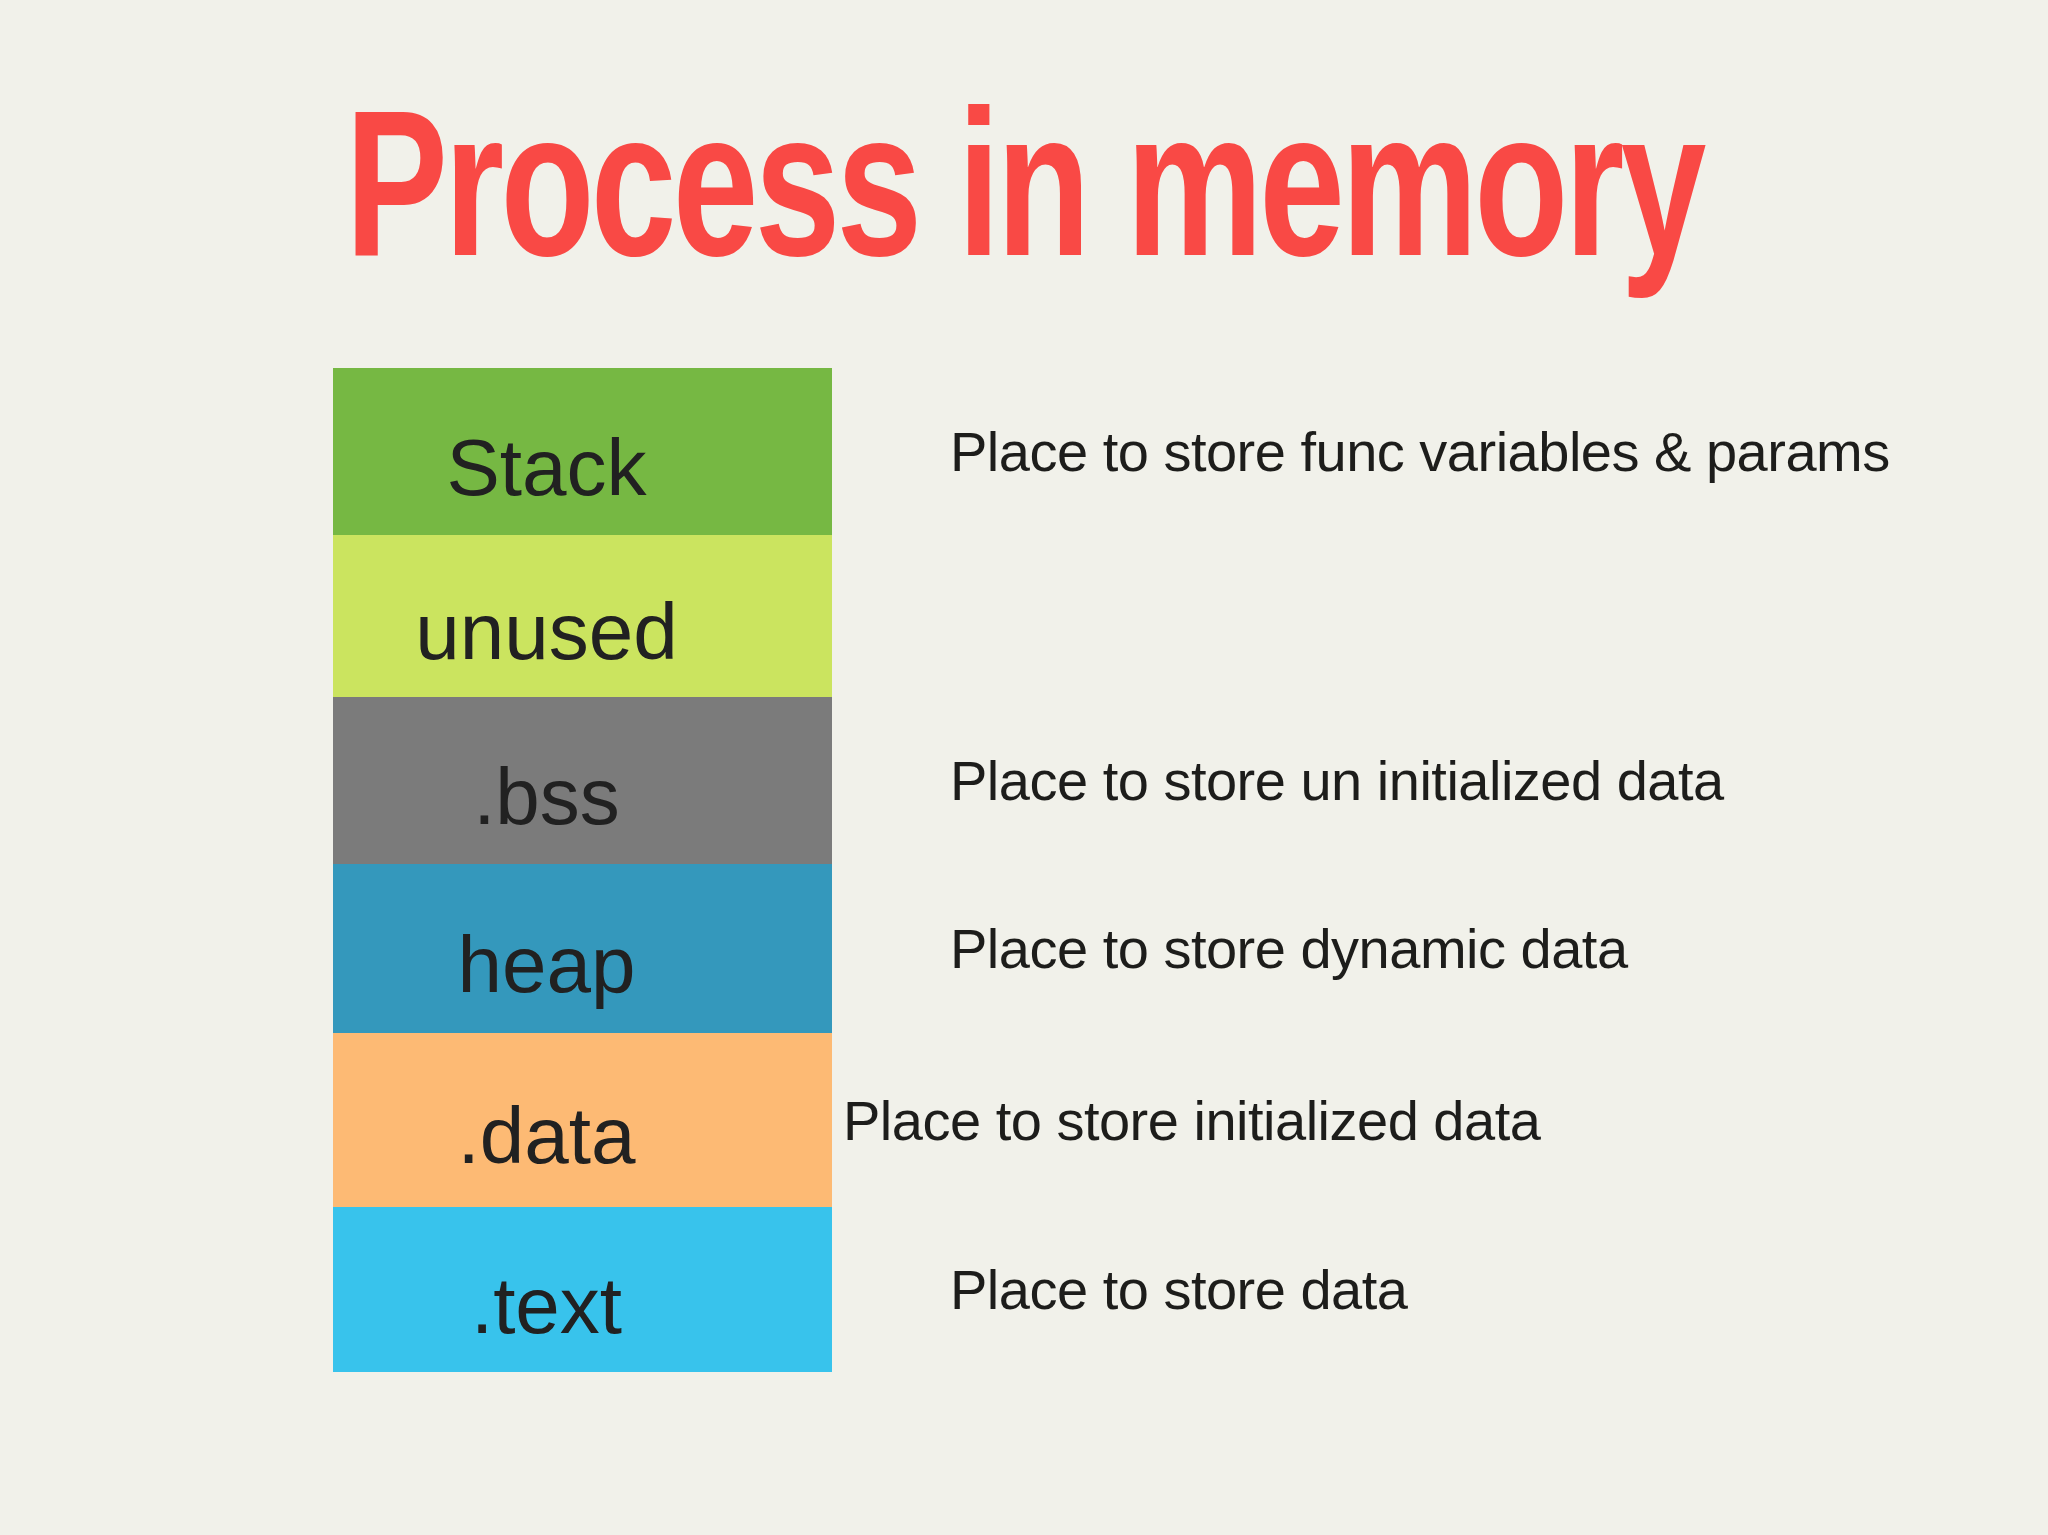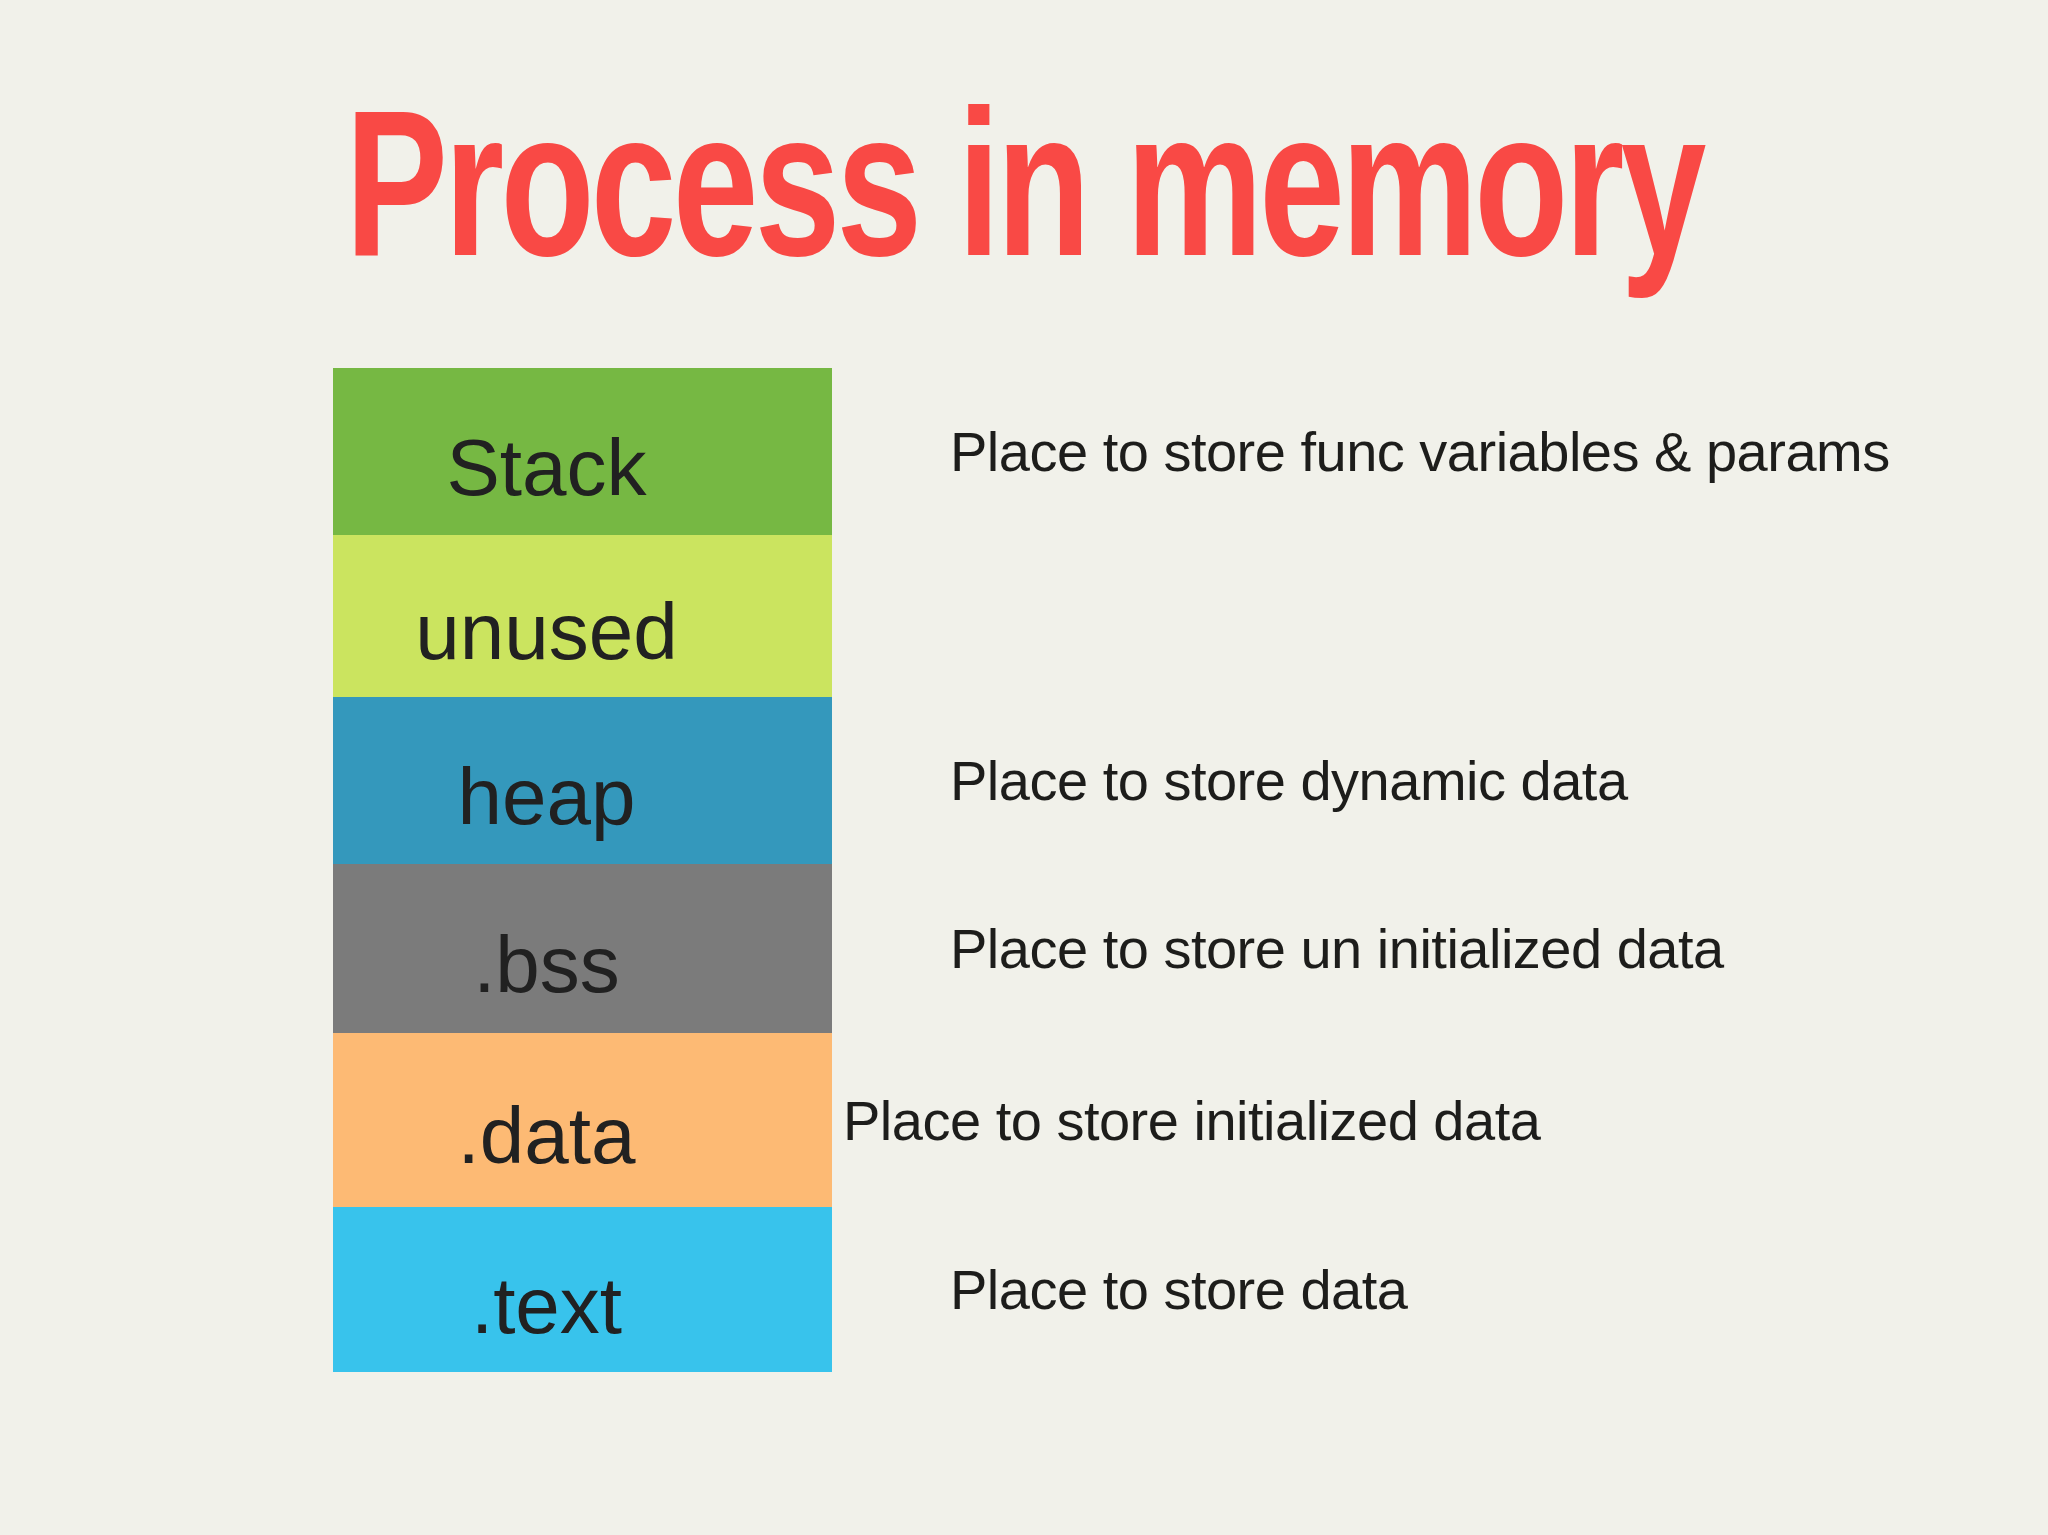--- a/index.html
+++ b/index.html
@@ -78,31 +78,31 @@
     </div>
 
     <div class="row">
       <div class="block" style="background-color: rgb(203, 228, 95);">
         <span class="block-label" style="color: rgb(33, 33, 33);">unused</span>
       </div>
       <div class="desc" style="color: rgb(29, 29, 27);"></div>
     </div>
 
     <div class="row">
+      <div class="block" style="background-color: rgb(123, 123, 123);">
+        <span class="block-label" style="color: rgb(33, 33, 33);">.bss</span>
+      </div>
+      <div class="desc" style="color: rgb(29, 29, 27);">Place to store un initialized data</div>
+    </div>
+
+    <div class="row">
       <div class="block" style="background-color: rgb(52, 152, 188);">
         <span class="block-label" style="color: rgb(33, 33, 33);">heap</span>
       </div>
       <div class="desc" style="color: rgb(29, 29, 27);">Place to store dynamic data</div>
-    </div>
-
-    <div class="row">
-      <div class="block" style="background-color: rgb(123, 123, 123);">
-        <span class="block-label" style="color: rgb(33, 33, 33);">.bss</span>
-      </div>
-      <div class="desc" style="color: rgb(29, 29, 27);">Place to store un initialized data</div>
     </div>
 
     <div class="row">
       <div class="block" style="background-color: #fdba74;">
         <span class="block-label" style="color: rgb(33, 33, 33);">.data</span>
       </div>
       <div class="desc" style="color: rgb(29, 29, 27); margin-left: 11px;">Place to store initialized data</div>
     </div>
 
     <div class="row">

